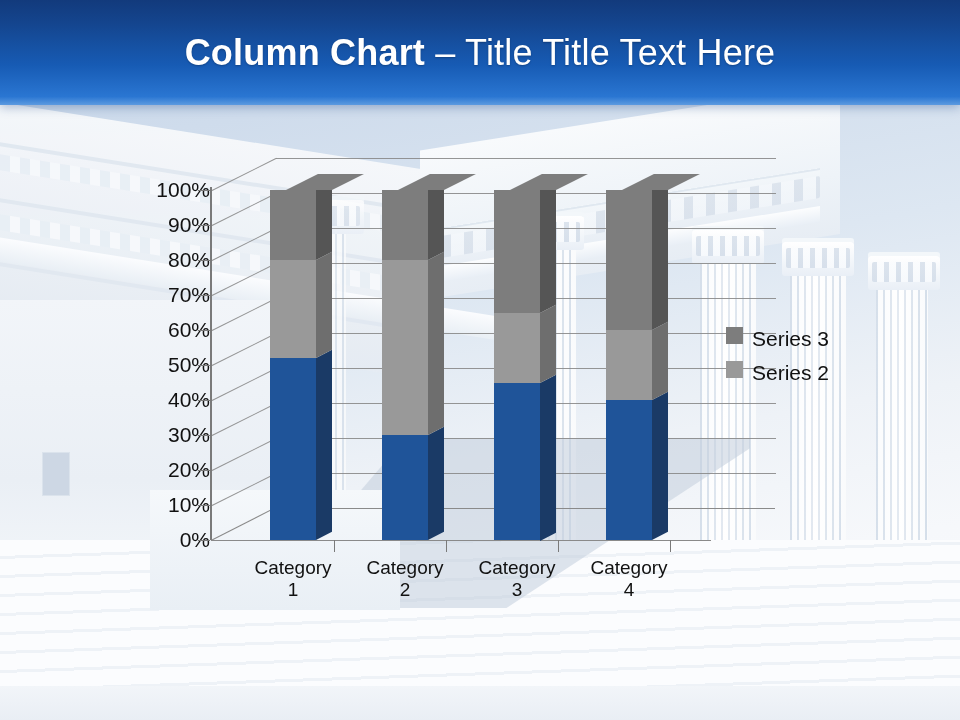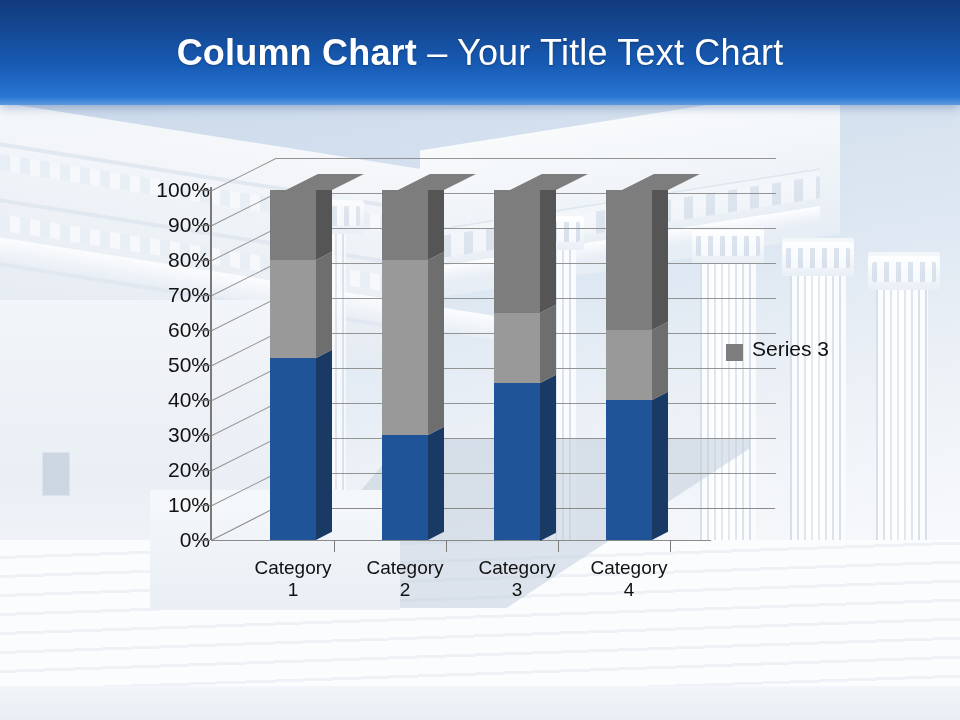--- a/index.html
+++ b/index.html
@@ -156,21 +156,21 @@
   .seg .top{
     position:absolute;left:0;top:0;width:46px;height:16px;
     transform:skewX(-63deg) ;transform-origin:left bottom;
   }
   .cat{
     position:absolute;width:110px;text-align:center;font-size:19px;color:#111;line-height:1.15;top:452px;
   }
 
   
   .legend{position:absolute;left:726px;top:222px;width:180px;}
-  .leg-row{display:flex;align-items:flex-end;height:34px;}
+  .leg-row{display:flex;align-items:flex-start;height:34px;}
   .swatch{width:17px;height:17px;margin-right:9px;flex:0 0 auto;}
   .leg-label{font-size:21px;color:#111;}
 </style>
 </head>
 <body>
 
 <div id="slide">
 
   <div class="bg">
     <div class="bg-sky"></div>
@@ -211,21 +211,21 @@
       </div>
 
     <div class="steps"></div>
     <div class="step-shadow"></div>
     <div class="base-block"></div>
     <div class="plaza"></div>
   </div>
 
   <div class="header">
     <div class="title">
-      <span class="b">Column Chart </span><span class="n">– Your Title Text Chart</span>
+      <span class="b">Column Chart </span><span class="n">– Title Title Text Here</span>
     </div>
   </div>
 
   <div class="chart">
     <div class="ylabels">
         <div class="ylab" style="top: 424px;">0%</div>
         <div class="ylab" style="top: 389px;">10%</div>
         <div class="ylab" style="top: 354px;">20%</div>
         <div class="ylab" style="top: 319px;">30%</div>
         <div class="ylab" style="top: 284px;">40%</div>
@@ -329,20 +329,24 @@
         <div class="cat" style="left: 350px;"><span>Category</span><br><span>2</span></div>
         <div class="cat" style="left: 462px;"><span>Category</span><br><span>3</span></div>
         <div class="cat" style="left: 574px;"><span>Category</span><br><span>4</span></div>
       </div>
 
     <div class="legend" id="legend">
         <div class="leg-row">
           <span class="swatch" style="background: rgb(125, 125, 125);"></span>
           <span class="leg-label">Series 3</span>
         </div>
+        <div class="leg-row">
+          <span class="swatch" style="background: rgb(153, 153, 153);"></span>
+          <span class="leg-label">Series 2</span>
+        </div>
       </div>
   <div class="tick" style="top: 435px;"></div>
       <div class="tick" style="top: 400px;"></div>
       <div class="tick" style="top: 365px;"></div>
       <div class="tick" style="top: 330px;"></div>
       <div class="tick" style="top: 295px;"></div>
       <div class="tick" style="top: 260px;"></div>
       <div class="tick" style="top: 225px;"></div>
       <div class="tick" style="top: 190px;"></div>
       <div class="tick" style="top: 155px;"></div>

